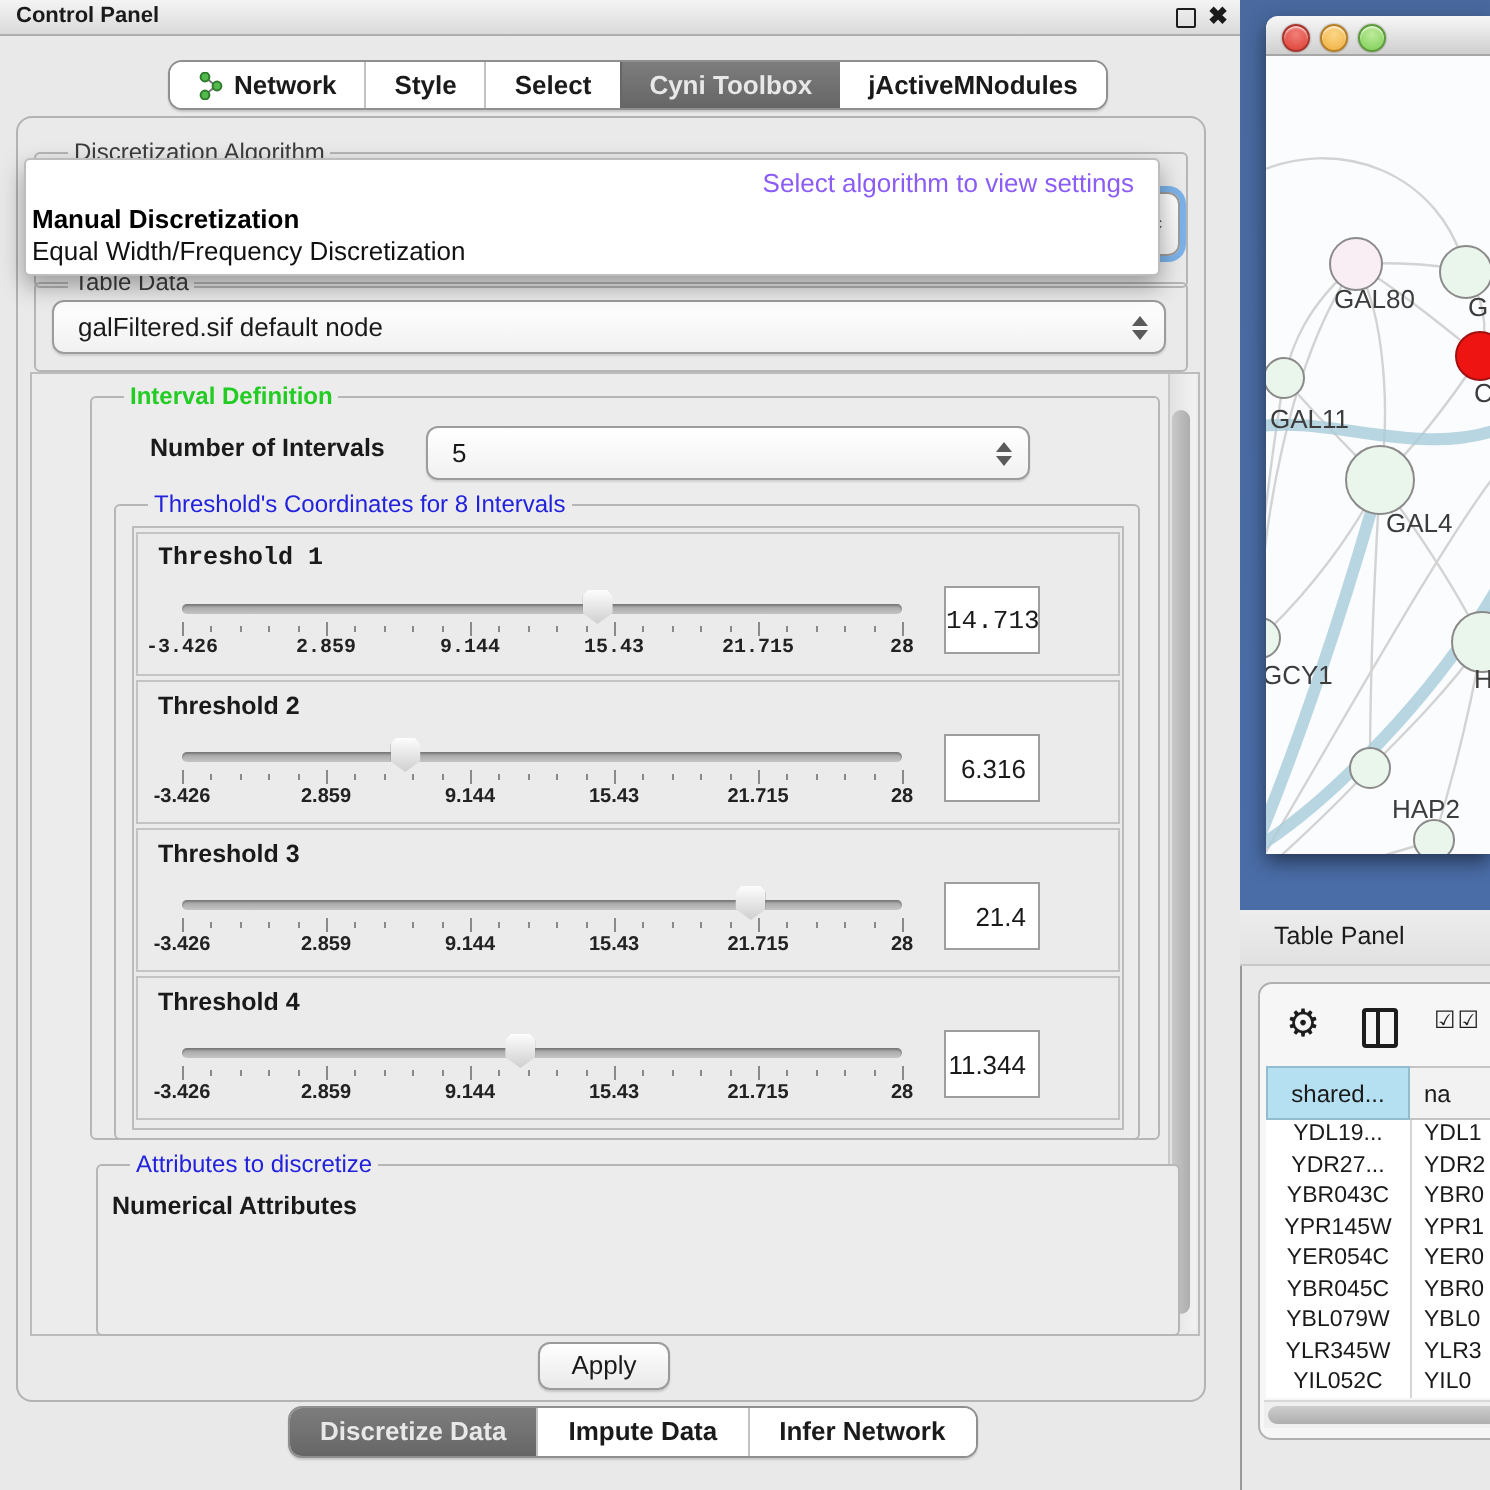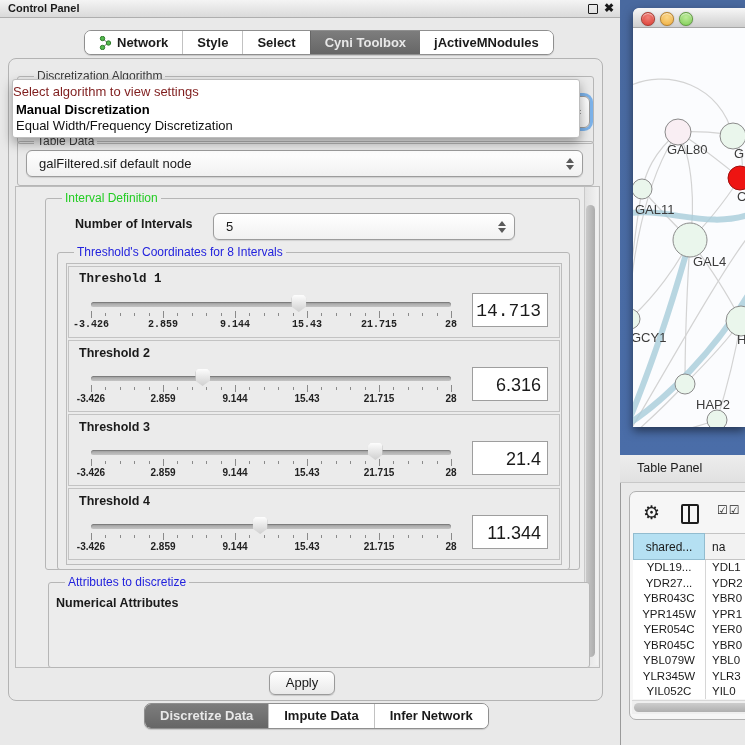--- a/index.html
+++ b/index.html
@@ -22,38 +22,38 @@
   .tabseg:first-child{border-left:none;}
   .tabseg.sel{background:linear-gradient(#7d7d7d,#666);color:#e8e8e8;border-left-color:#666;}
   .tabseg.aftersel{border-left:none;}
 
   
   #frame{left:8px;top:58px;width:593px;height:641px;border:1px solid #b3b3b3;border-radius:8px;background:#eaeaea;}
 
   
   .group{position:absolute;border:1px solid #b6b6b6;border-radius:3px;}
   .gtitle{position:absolute;top:-8px;left:16px;background:#eaeaea;padding:0 3px;font-size:12px;}
-  .gtitle.green{color:#22cc22;}
+  .gtitle.green{color:#22cc22;font-weight:bold;}
   .gtitle.blue{color:#2222dd;}
   .gtitle.gray{color:#3c3c3c;}
 
   
   .combo{position:absolute;background:linear-gradient(#ffffff,#f1f1f1);border:1px solid #9c9c9c;
          border-radius:6px;font-size:13px;box-shadow:0 1px 1px rgba(0,0,0,.12);}
   .combo .val{position:absolute;left:12px;top:0;bottom:0;display:flex;align-items:center;}
   .spin{position:absolute;right:8px;top:50%;transform:translateY(-50%);width:9px;height:14px;}
   .spin:before,.spin:after{content:"";position:absolute;left:1px;border-left:4px solid transparent;border-right:4px solid transparent;}
   .spin:before{top:1px;border-bottom:5px solid #5a5a5a;}
   .spin:after{bottom:1px;border-top:5px solid #5a5a5a;}
   .focusring{box-shadow:0 0 0 3px rgba(96,164,232,.8);}
 
   
   #popup{left:12px;top:79px;width:566px;height:57px;background:#fff;border:1px solid #bdbdbd;
          border-radius:3px;box-shadow:0 5px 12px rgba(0,0,0,.35);z-index:30;font-size:13px;}
-  #popup .prompt{position:absolute;left:0;right:0;top:4px;text-align:left;color:#7f1d1d;}
+  #popup .prompt{position:absolute;left:0;right:12px;top:4px;text-align:right;color:#8b5cf6;}
   #popup .opt1{position:absolute;left:3px;top:22px;font-weight:bold;color:#000;}
   #popup .opt2{position:absolute;left:3px;top:38px;color:#111;}
 
   
   #viewport{left:15px;top:186px;width:583px;height:480px;border:1px solid #bcbcbc;background:#ececec;}
   #vscroll{left:584px;top:187px;width:13px;height:478px;background:linear-gradient(90deg,#e2e2e2,#f2f2f2);border-left:1px solid #c9c9c9;}
   #vthumb{left:586px;top:205px;width:9px;height:452px;background:linear-gradient(90deg,#c9c9c9,#adadad);border-radius:5px;}
 
   
   #nint-label{left:75px;top:217px;font-size:12.5px;font-weight:bold;}
@@ -66,22 +66,22 @@
          border-radius:3px;box-shadow:inset 0 1px 1px rgba(0,0,0,.25);}
   .handle{position:absolute;top:-2px;width:15px;height:17px;transform:translateX(-50%);
           background:linear-gradient(#fdfdfd,#cfcfcf);
           clip-path:polygon(50% 100%,0 68%,0 18%,18% 0,82% 0,100% 18%,100% 68%);
           filter:drop-shadow(0 0 1px #8a8a8a);}
   .ticks{position:absolute;left:0;right:0;top:14px;height:7px;}
   .tick{position:absolute;top:2px;width:1px;height:3px;background:#8a8a8a;}
   .tick.major{top:0;height:7px;}
   .tick-labels{position:absolute;left:0;right:0;top:22px;height:12px;}
   .tick-lab{position:absolute;transform:translateX(-50%);font-size:10px;font-weight:bold;color:#222;white-space:nowrap;}
-  .thr-value{position:absolute;left:403px;top:26px;width:76px;height:34px;background:#fff;border:1px solid #9e9e9e;
-             font-size:18px;text-align:right;line-height:34px;padding-right:6px;box-sizing:border-box;}
+  .thr-value{position:absolute;left:403px;top:26px;width:48px;height:34px;background:#fff;border:1px solid #9e9e9e;
+             font-size:13px;text-align:right;line-height:34px;padding-right:6px;box-sizing:border-box;}
 
   
   #attr-label{left:56px;top:596px;font-size:12.5px;font-weight:bold;}
   #attr-list{left:75px;top:613px;width:478px;height:52px;background:#fff;border:1px solid #a8a8a8;overflow:hidden;}
   .attr-item{font-size:12.5px;line-height:17.5px;padding-left:7px;white-space:nowrap;}
   #attr-sb{position:absolute;right:1px;top:1px;width:12px;height:50px;background:#efefef;border-left:1px solid #d5d5d5;}
   #attr-sb .th{position:absolute;left:1px;top:1px;width:9px;height:48px;background:#c4c4c4;border-radius:5px;}
 
   
   #apply{left:269px;top:671px;width:64px;height:22px;border:1px solid #9a9a9a;border-radius:6px;

